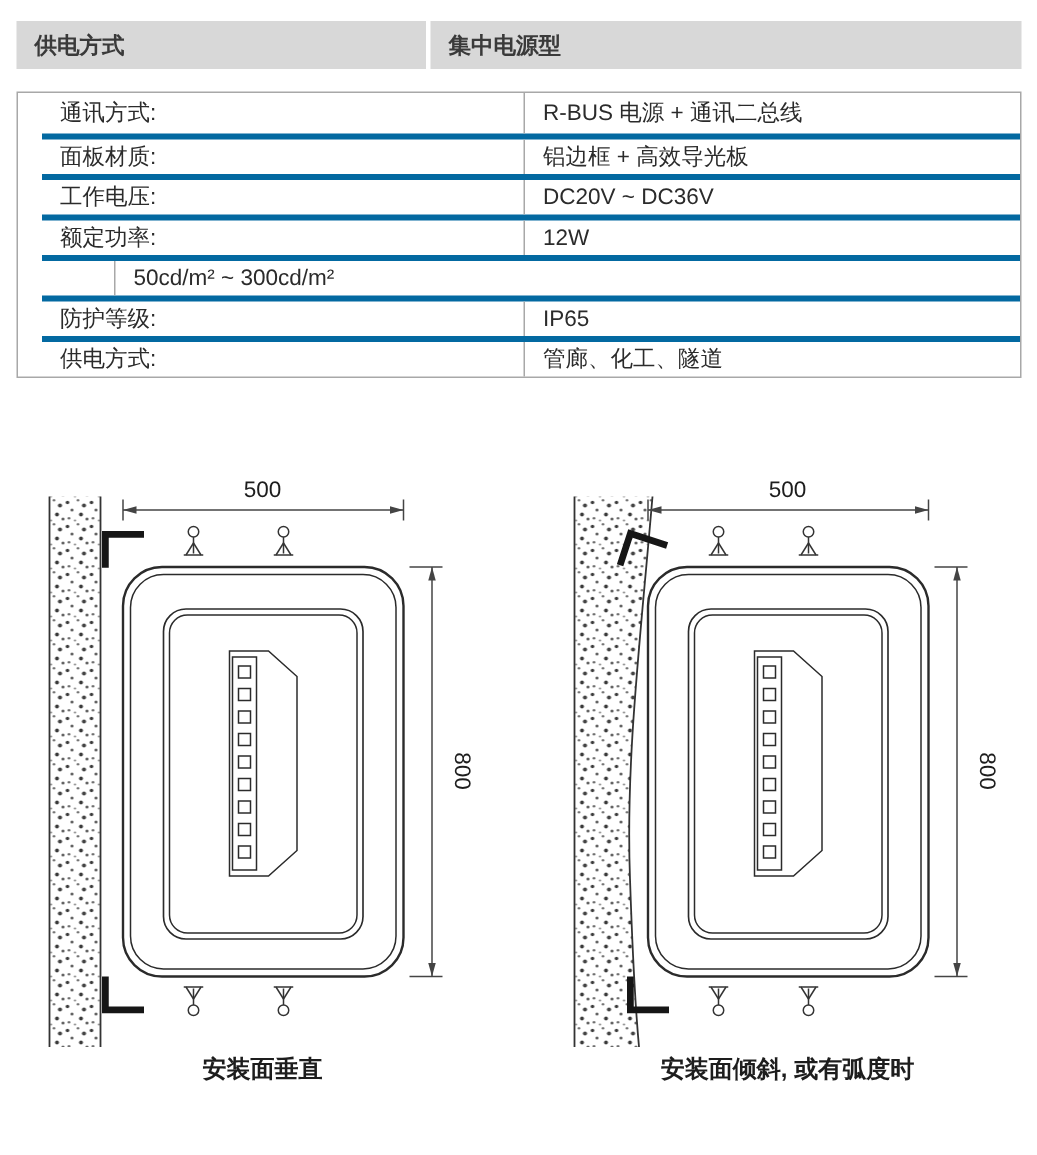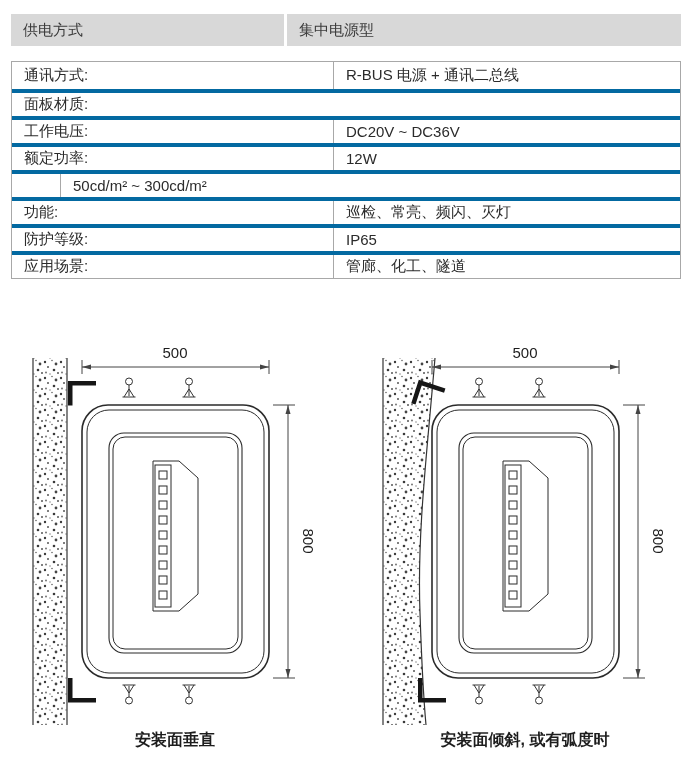--- a/index.html
+++ b/index.html
@@ -17,25 +17,25 @@
     display: grid;
     grid-template-columns: 273px 1fr;
     column-gap: 3px;
     height: 32px;
     margin-bottom: 15px;
   }
   .spec-header > div {
     background: #d8d8d8;
     display: flex; align-items: center;
     padding-left: 12px;
-    font-weight: normal;
+    font-weight: bold;
     font-size: 15px;
     color: #3a3a3a;
   }
-  .spec-body { border: 1px solid #a8a8a8; background: #fff; }
+  .spec-body { border: 1px solid #a8a8a8; background: #fff; padding-left: 16px; }
   .spec-row {
     display: grid;
     grid-template-columns: 273px 1fr;
     height: 27px;
     border-top: 4px solid #0369a1;
   }
   .spec-row:first-child { border-top: none; }
   .spec-row > div {
     display: flex; align-items: center;
     padding-left: 12px;
@@ -64,42 +64,39 @@
     <div>集中电源型</div>
   </div>
 
   <div class="spec-body">
     <div class="spec-row">
       <div class="label">通讯方式:</div>
       <div class="value">R-BUS 电源 + 通讯二总线</div>
     </div>
     <div class="spec-row">
       <div class="label">面板材质:</div>
+      <div class="value">铝边框 + 高效导光板</div>
     </div>
     <div class="spec-row">
       <div class="label">工作电压:</div>
       <div class="value">DC20V ~ DC36V</div>
     </div>
     <div class="spec-row">
       <div class="label">额定功率:</div>
       <div class="value">12W</div>
     </div>
     <div class="spec-row">
       <div class="value">50cd/m² ~ 300cd/m²</div>
     </div>
     <div class="spec-row">
-      <div class="label">功能:</div>
-      <div class="value">巡检、常亮、频闪、灭灯</div>
-    </div>
-    <div class="spec-row">
       <div class="label">防护等级:</div>
       <div class="value">IP65</div>
     </div>
     <div class="spec-row">
-      <div class="label">应用场景:</div>
+      <div class="label">供电方式:</div>
       <div class="value">管廊、化工、隧道</div>
     </div>
   </div>
 
   <div class="diagrams">
 
     <svg width="300" height="440" viewBox="0 0 300 440">
       <defs>
         <pattern id="speckle-a" width="16" height="16" patternUnits="userSpaceOnUse">
           <circle cx="2" cy="3" r="1.2" fill="#3a3a3a"></circle>

